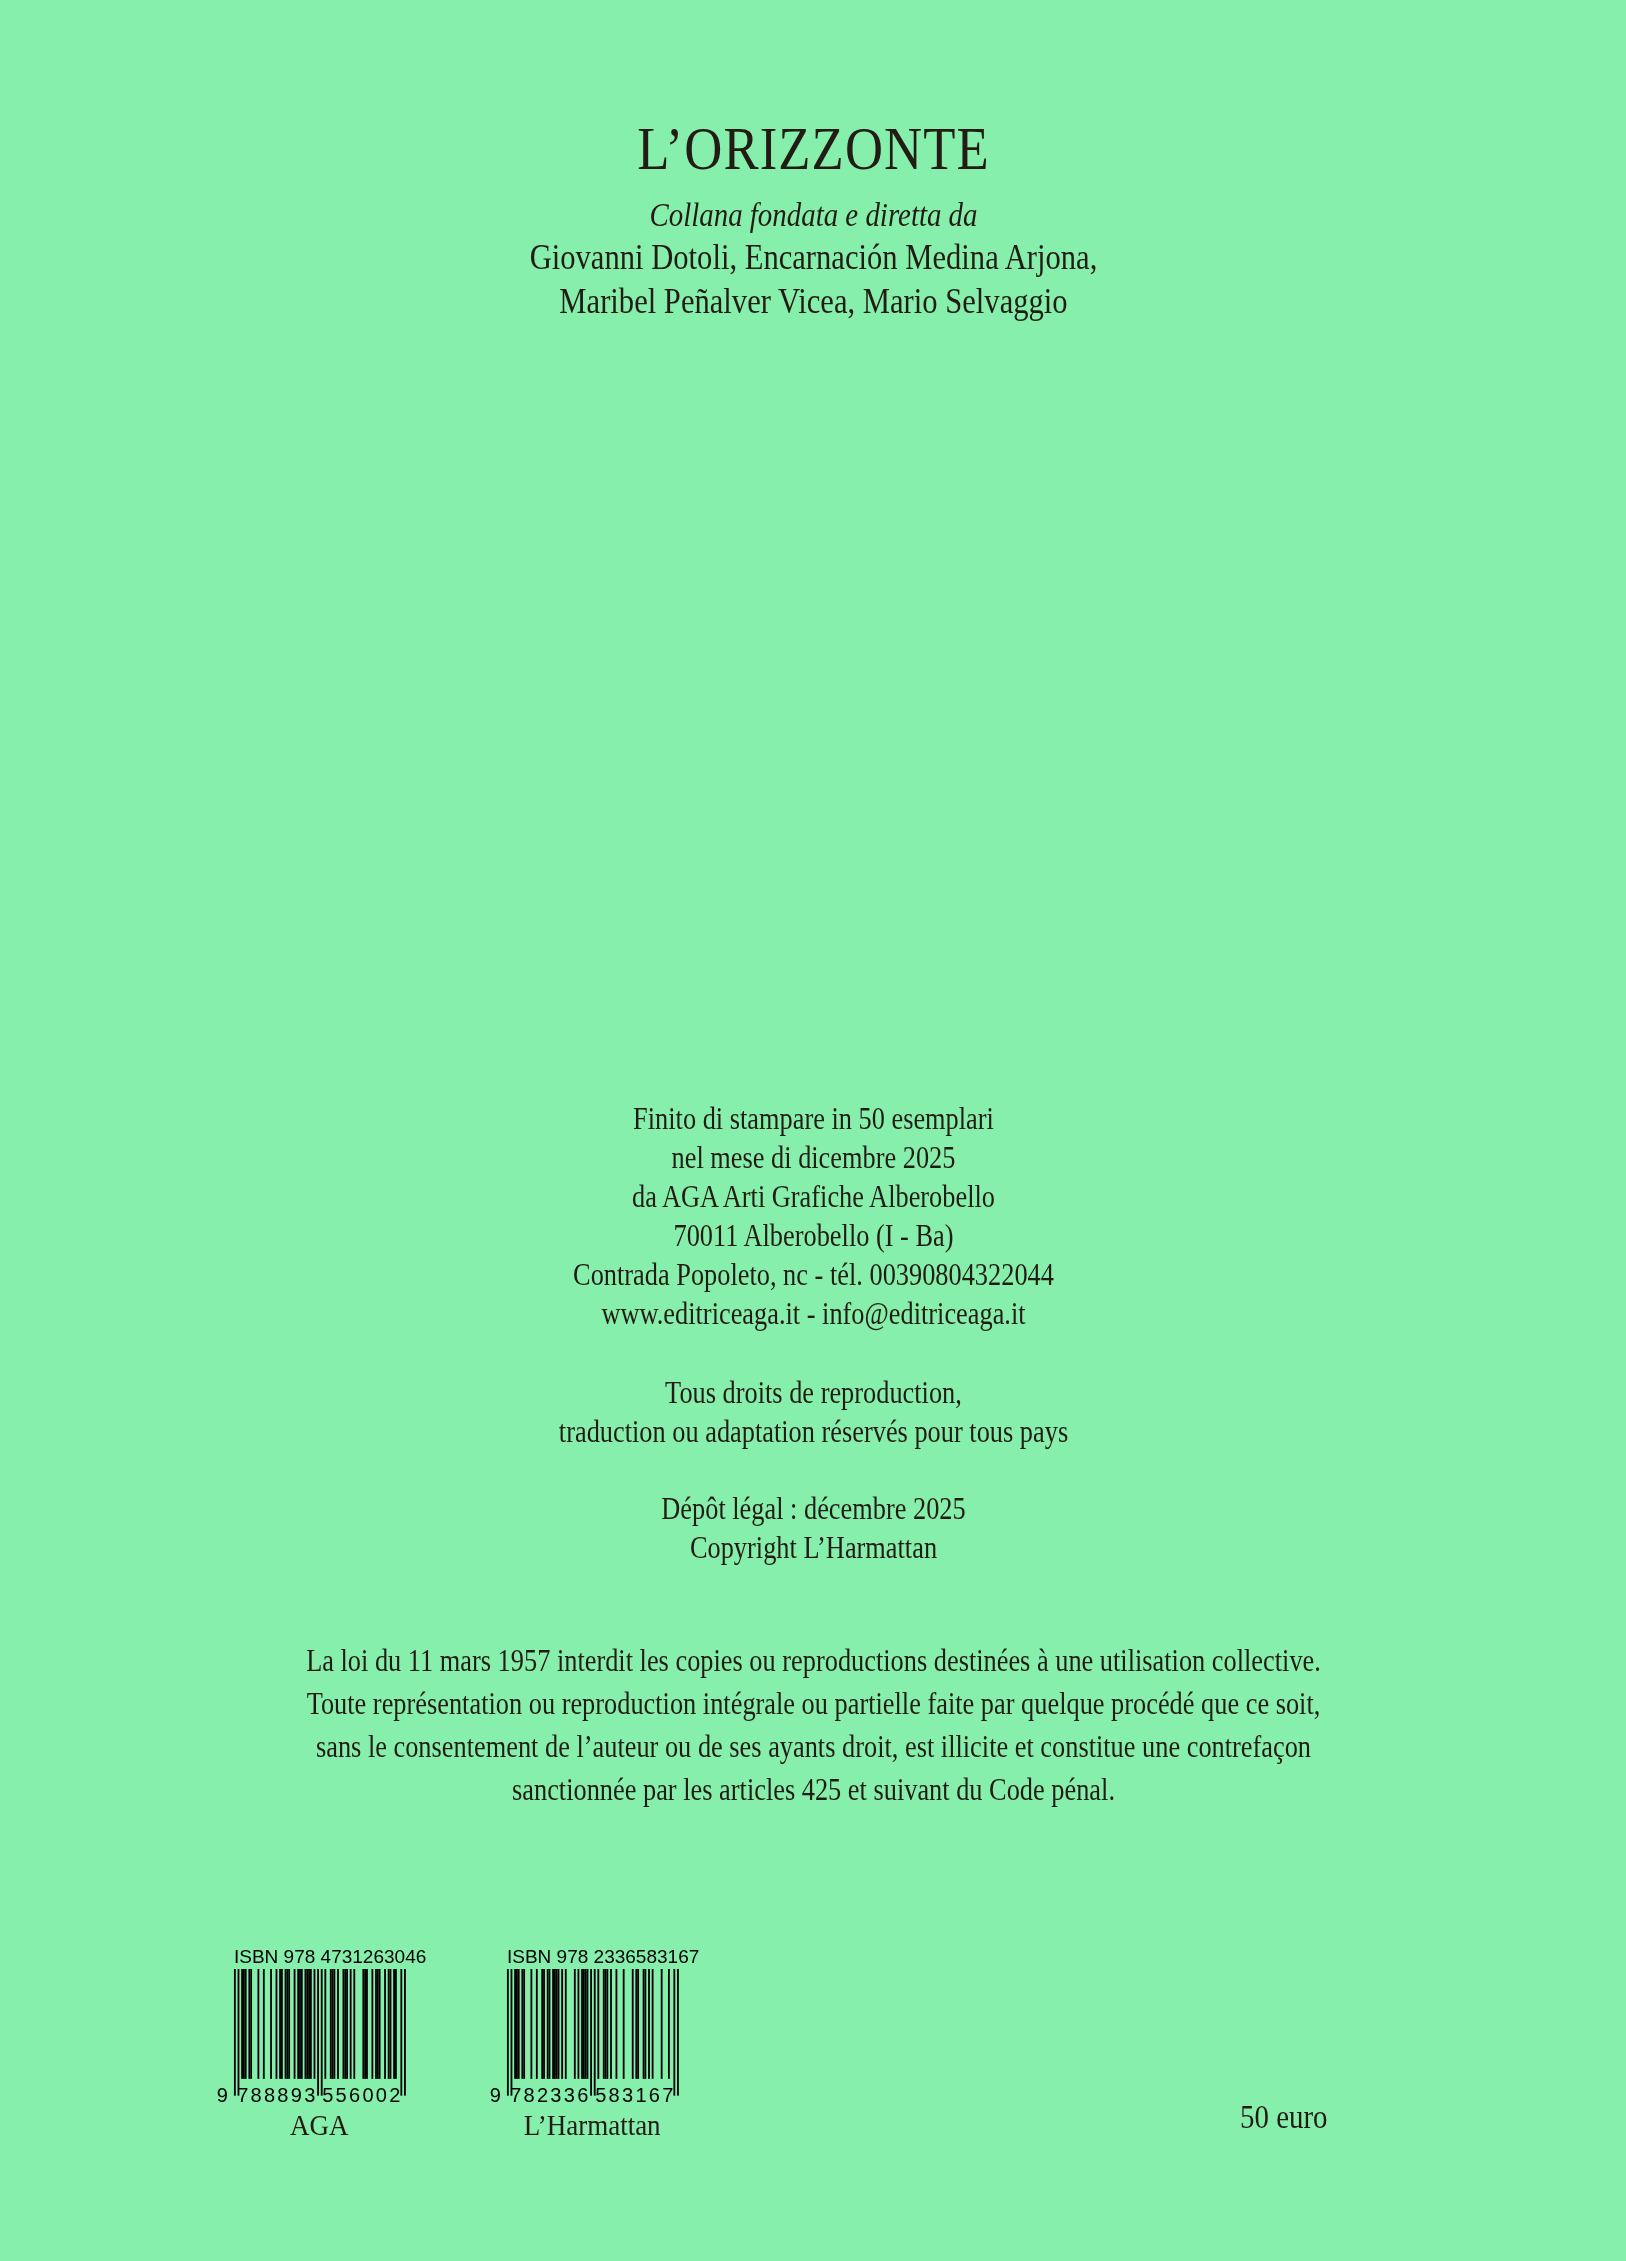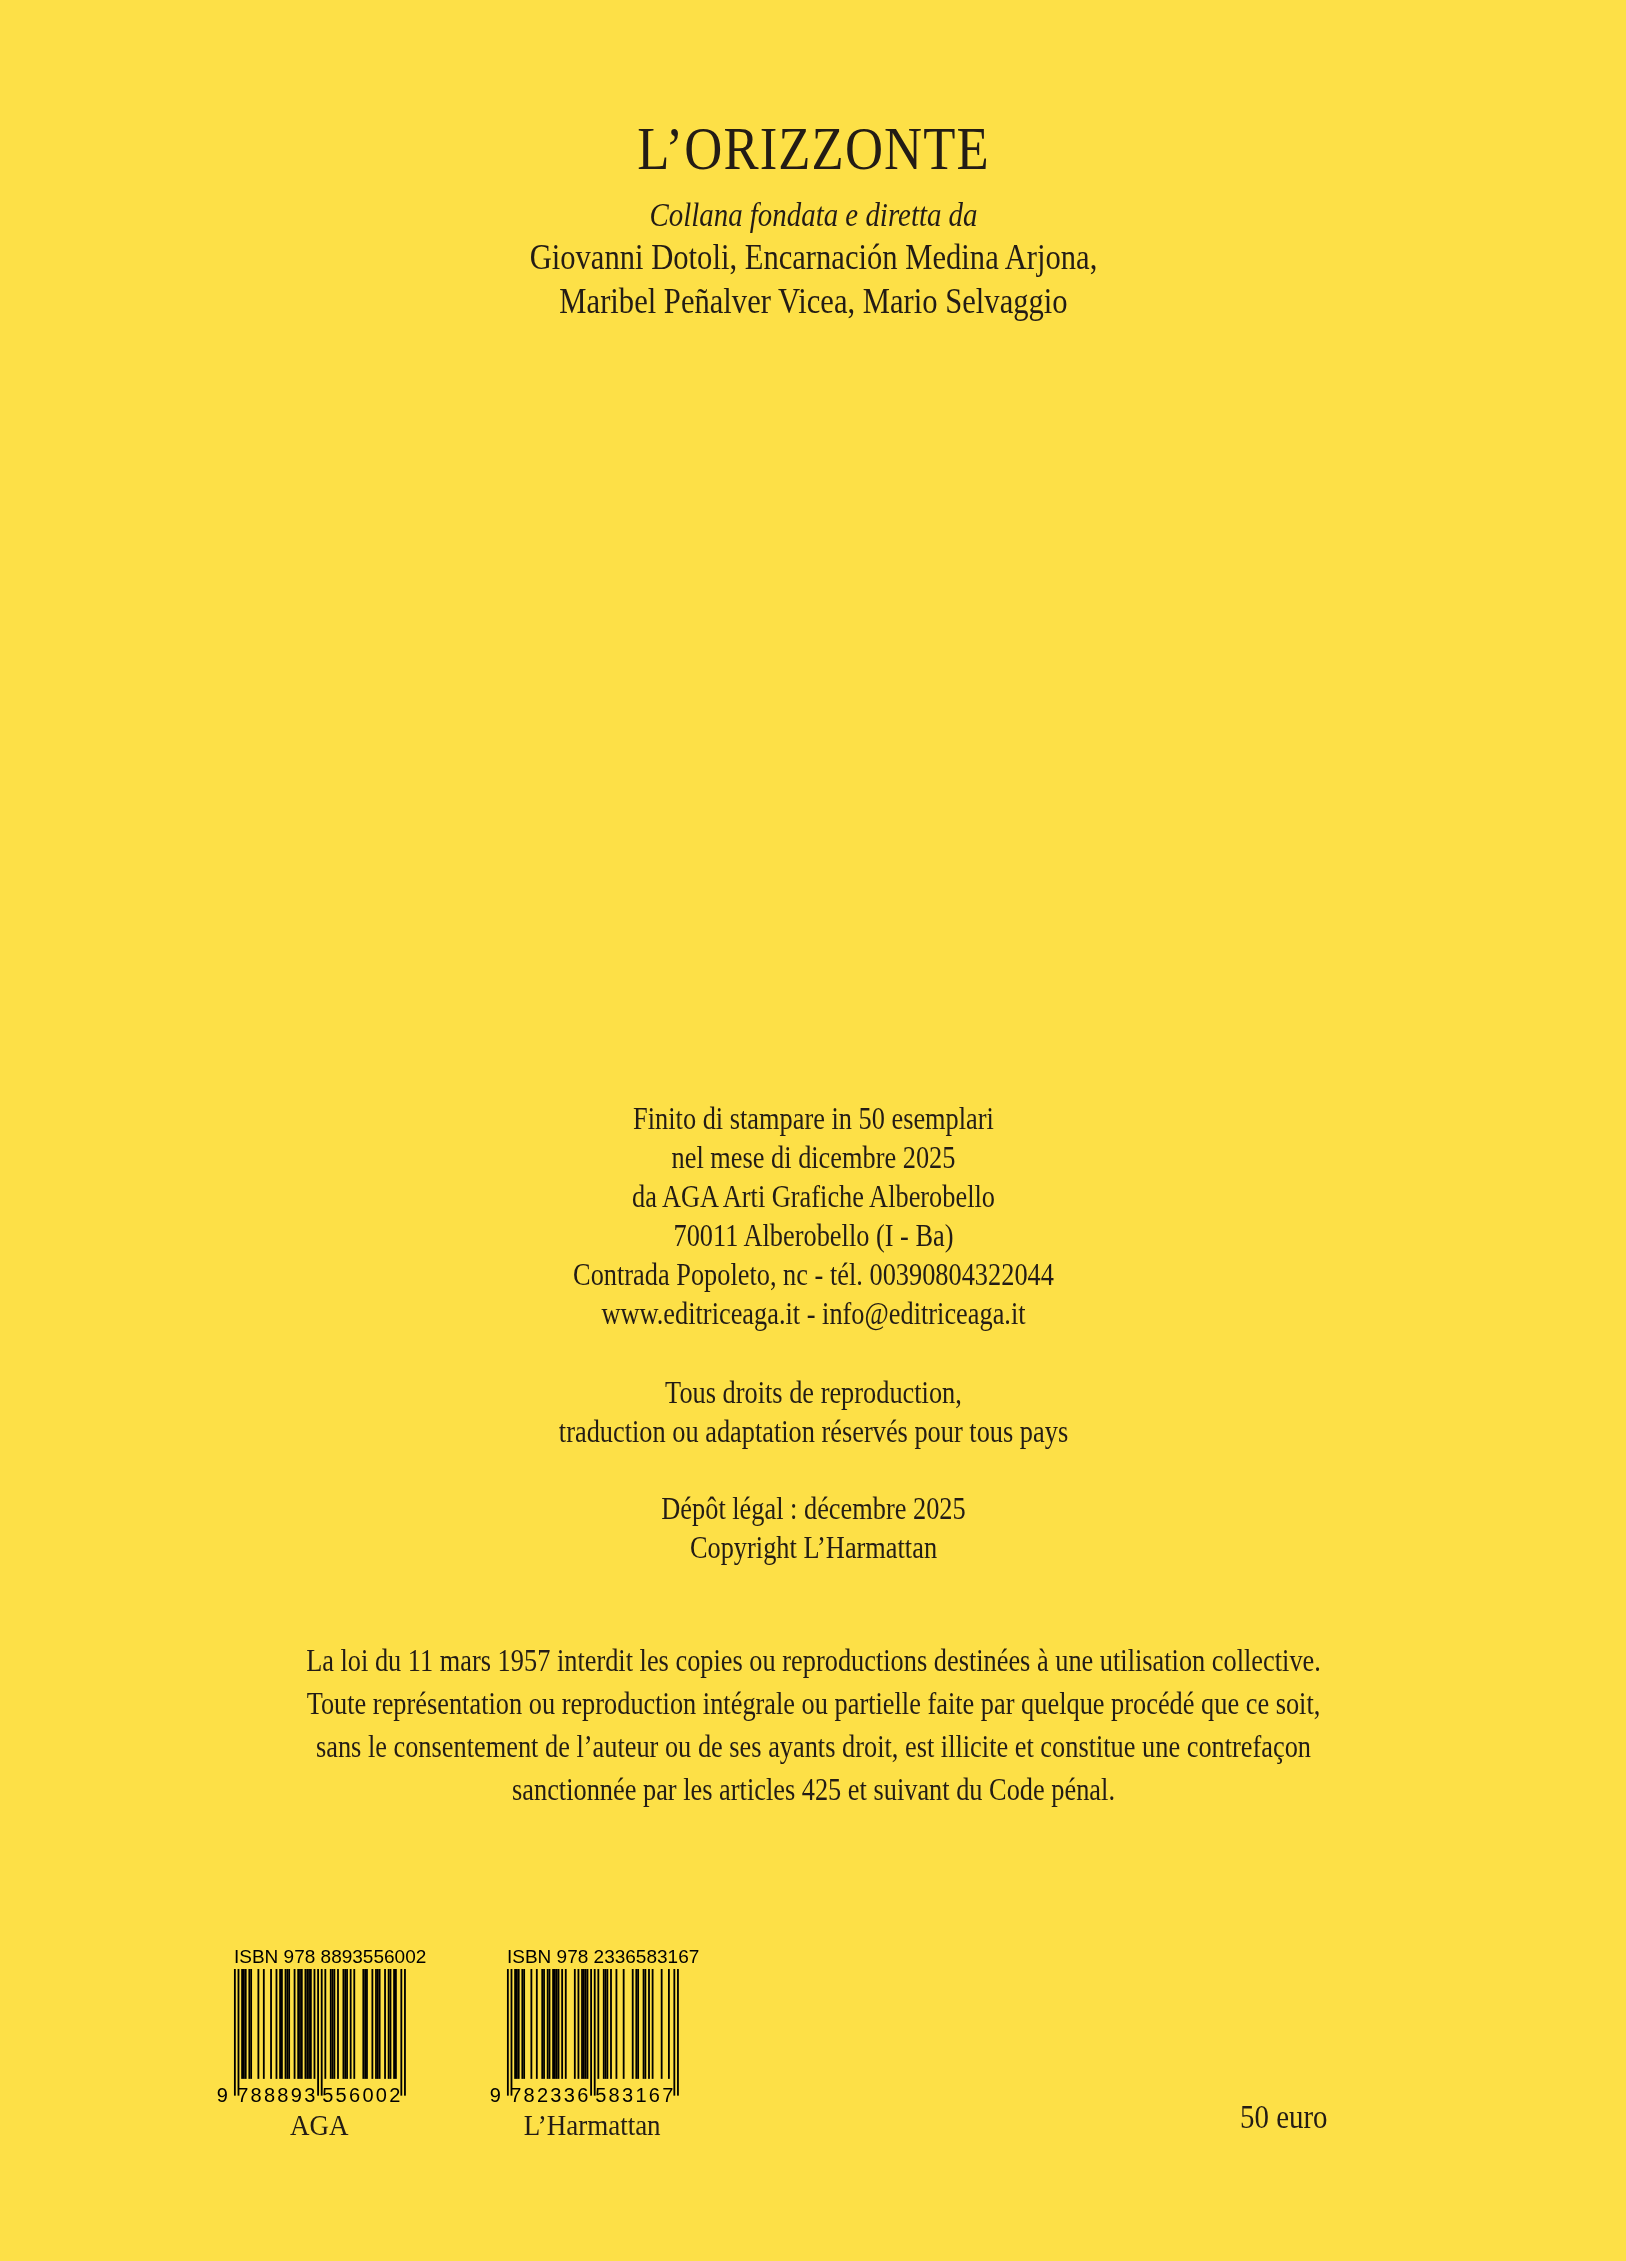--- a/index.html
+++ b/index.html
@@ -1,17 +1,17 @@
 <!DOCTYPE html>
 <html style="font-size:10.3px"><head>
 <meta charset="utf-8">
 <style>
   html,body { margin:0; padding:0; background:#888; }
   .page {
-    position:relative; width:1627px; height:2261px; background:#fde047;
+    position:relative; width:1627px; height:2261px; background:#86efac;
     font-family:"Liberation Serif","DejaVu Serif",serif; color:#231c15;
     overflow:hidden; margin:0 auto;
   }
   .block {
     position:absolute; left:0; width:1627px; text-align:center;
     transform:scaleX(0.85); transform-origin:50% 0; white-space:nowrap;
   }
   .title    { top:113px;  font-size:62px;  line-height:71px; letter-spacing:1.3px; }
   .collana  { top:194px;  font-size:34px;  line-height:41px;  font-style:italic; }
   .names    { top:235px;  font-size:36px;  line-height:44px; }
@@ -74,21 +74,21 @@
   </div>
 
   <div class="block law">
     <div>La loi du 11 mars 1957 interdit les copies ou reproductions destinées à une utilisation collective.</div>
     <div>Toute représentation ou reproduction intégrale ou partielle faite par quelque procédé que ce soit,</div>
     <div>sans le consentement de l’auteur ou de ses ayants droit, est illicite et constitue une contrefaçon</div>
     <div>sanctionnée par les articles 425 et suivant du Code pénal.</div>
   </div>
 
   <div class="barcode-block first">
-    <div class="isbn-label">ISBN 978 8893556002</div>
+    <div class="isbn-label">ISBN 978 4731263046</div>
     <div class="barcode-svg-wrap"><svg width="189" height="137" viewBox="0 0 292 212" fill="#000000">
           <rect x="26.0" y="0" width="2.8" height="196"></rect>
           <rect x="31.6" y="0" width="2.8" height="196"></rect>
           <rect x="37.2" y="0" width="2.8" height="170"></rect>
           <rect x="40.0" y="0" width="2.8" height="170"></rect>
           <rect x="42.8" y="0" width="2.8" height="170"></rect>
           <rect x="48.4" y="0" width="2.8" height="170"></rect>
           <rect x="51.2" y="0" width="2.8" height="170"></rect>
           <rect x="62.4" y="0" width="2.8" height="170"></rect>
           <rect x="70.8" y="0" width="2.8" height="170"></rect>

